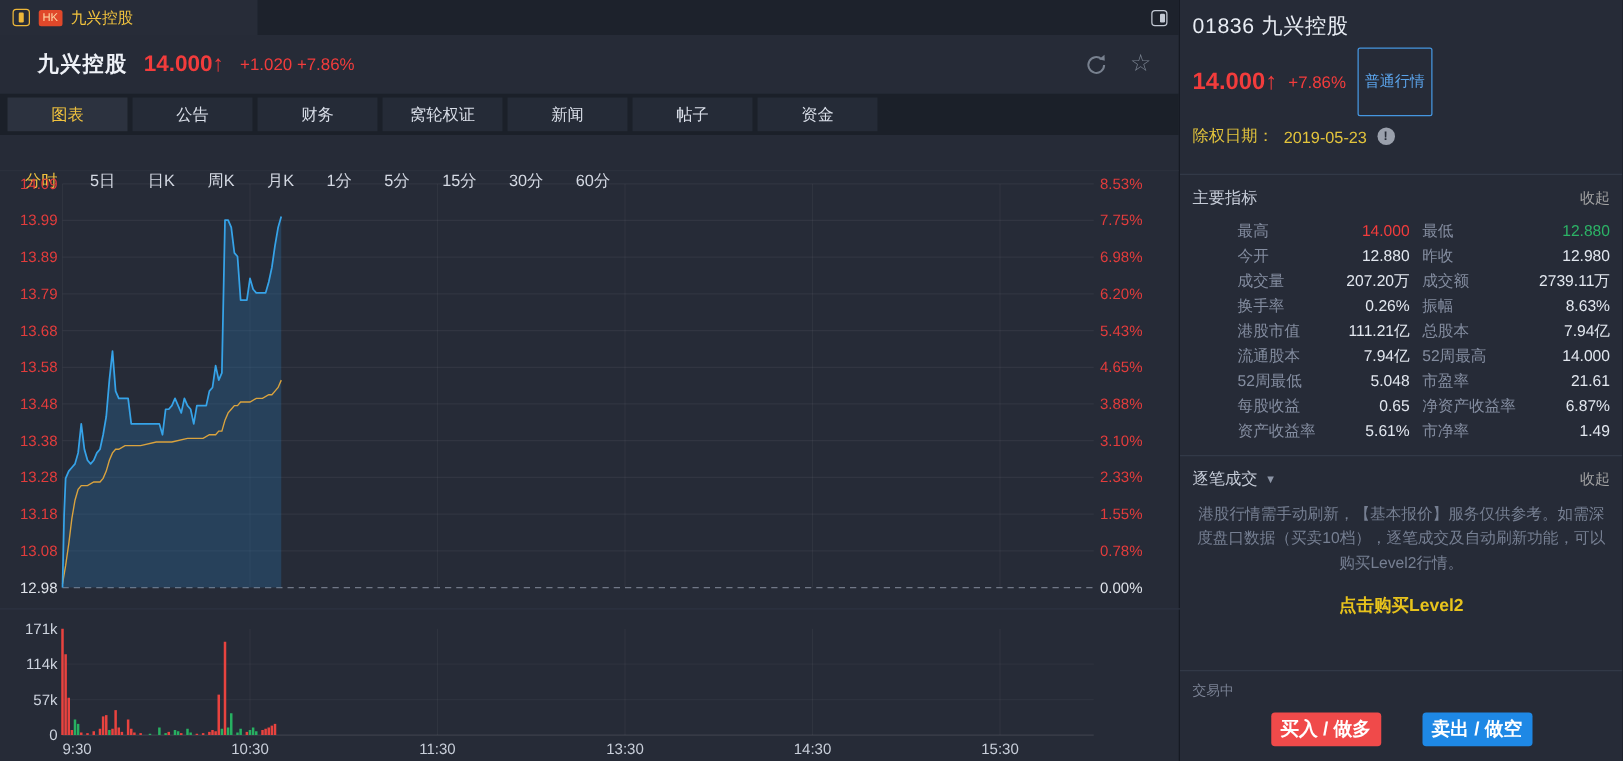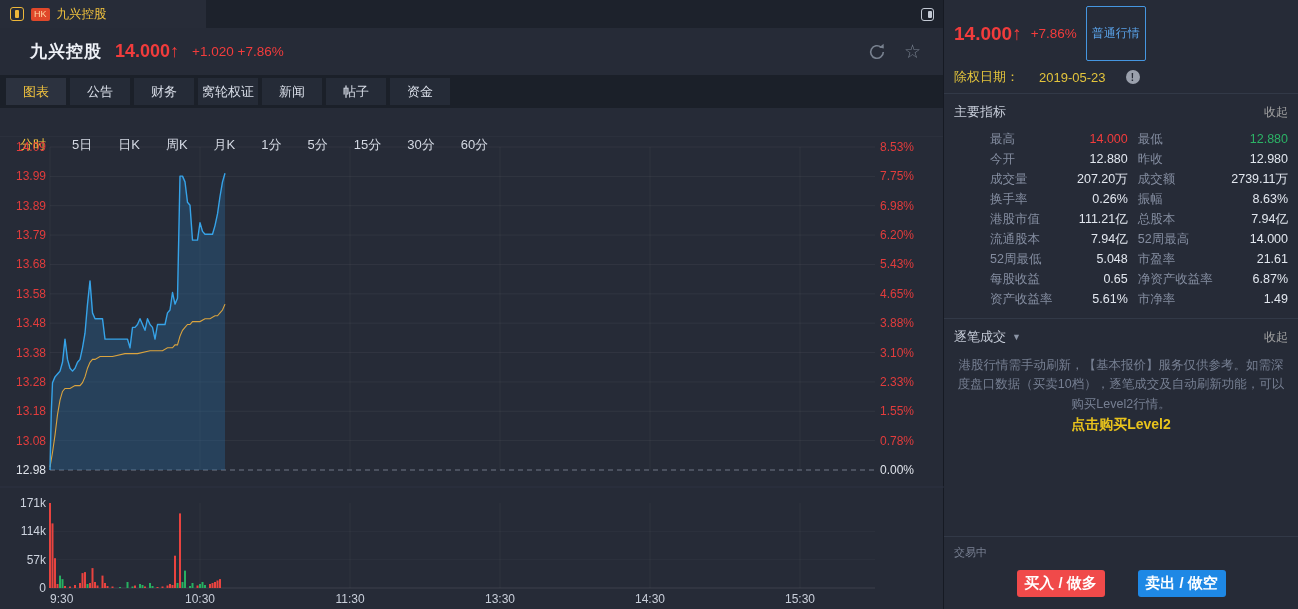--- a/index.html
+++ b/index.html
@@ -17,51 +17,51 @@
   .win-toggle { margin-left:auto; margin-right:9px; width:13px; height:13px; border:1.5px solid #c3c9d4; border-radius:3px; display:flex; align-items:center; }
   .win-toggle i { display:block; width:4px; height:7px; background:#c3c9d4; margin-left:auto; margin-right:1px; border-radius:1px; }
   #stock-header { height:47px; display:flex; align-items:center; padding:0 22px 0 30px; gap:13px; flex-shrink:0; }
   .sh-title { font-size:17px; color:#eef1f7; font-weight:bold; letter-spacing:1px; }
   .sh-price { font-size:18px; color:#f23c3c; font-weight:bold; }
   .sh-change { font-size:13.5px; color:#f23c3c; }
   .sh-icons { margin-left:auto; display:flex; align-items:center; gap:17px; }
   .star-icon { color:#78818f; font-size:19px; line-height:19px; cursor:pointer; }
   
   #navtabs { height:33px; background:#1b2029; display:flex; gap:4px; padding:3px 0 3px 6px; flex-shrink:0; }
-  .nav-tab { width:60px; background:#252b37; display:flex; align-items:center; justify-content:center; font-size:13px; color:#d9dee8; cursor:pointer; }
+  .nav-tab { width:96px; background:#252b37; display:flex; align-items:center; justify-content:center; font-size:13px; color:#d9dee8; cursor:pointer; }
   .nav-tab.active { background:#2c323f; color:#f0c23e; }
   
   #periods { height:29px; display:flex; align-items:center; padding-left:20px; gap:26px; border-bottom:1px solid #2b303c; flex-shrink:0; }
   .period { font-size:13px; color:#d4d9e3; cursor:pointer;margin-top:46px; }
   .period.active { color:#f0c23e; }
   
   #chart-wrap { flex:1; position:relative; }
   svg text { font-family:"Liberation Sans","DejaVu Sans",sans-serif; }
   
   #panel { width:354px; height:609px; display:flex; flex-direction:column; padding:6px 10px 12px 10px; }
   .p-name { font-size:17px; color:#e9edf4; margin:3px 0 6px 0; letter-spacing:0.5px; }
   .p-price-row { display:flex; align-items:center; gap:9px; margin-bottom:7px; }
   .p-price { font-size:19px; font-weight:bold; color:#f23c3c; }
   .p-pct { font-size:13.5px; color:#f23c3c; }
   .quote-badge { border:1px solid #4596e0; color:#5aa2e8; font-size:12px; padding:18px 5px; border-radius:2px; line-height:17px; }
-  .p-exdate-row { display:flex; align-items:center; gap:20px; margin-bottom:7px; }
+  .p-exdate-row { display:flex; align-items:center; gap:8px; margin-bottom:21px; }
   .p-exdate-label, .p-exdate-value { color:#e3c43c; font-size:13px; }
   .info-icon { width:14px; height:14px; border-radius:50%; background:#9aa0ac; color:#262b36; font-size:10px; font-weight:bold; display:flex; align-items:center; justify-content:center; }
   .divider { border-top:1px solid #323947; margin:0 -10px; }
   .sec-head { display:flex; align-items:center; margin:9px 0 8px 0; }
   .sec-title { font-size:13px; color:#c6ccd8; }
   .caret { font-size:9px; color:#8c95a6; margin-left:6px; }
   .collapse-link { margin-left:auto; font-size:12px; color:#a3a3a3; cursor:pointer; }
   #ind-grid { display:grid; grid-template-columns:auto 1fr auto 1fr; column-gap:10px; row-gap:0; margin-bottom:9px;margin-left:36px; }
   .ind-label { font-size:12.5px; color:#848da0; line-height:20px; white-space:nowrap; }
   .ind-value { font-size:12.5px; color:#e2e7ef; line-height:20px; text-align:right; white-space:nowrap; }
   .ind-value.red { color:#f23c3c; }
   .ind-value.green { color:#2cb366; }
   .ticks-note { font-size:12.5px; color:#767f92; line-height:1.55; text-align:center; padding:2px 2px; }
-  .level2-link { display:block; text-align:center; color:#e8c31c; font-size:14px; font-weight:bold; cursor:pointer; }
+  .level2-link { display:block; text-align:center; color:#e8c31c; font-size:14px; font-weight:bold; margin-top:14px; cursor:pointer; }
   .flex-spacer { flex:1; }
   #trade-sec { border-top:1px solid #323947; margin:0 -10px; padding:8px 10px 0 10px; }
   .trade-status { font-size:11px; color:#7a8294; margin-bottom:10px;font-family:Liberation Mono, monospace; }
   .trade-btns { display:flex; justify-content:center; gap:33px; }
   .tbtn { width:88px; height:27px; border:none; border-radius:3px; color:#fff; font-size:15px; font-weight:bold; cursor:pointer; font-family:inherit; }
   .tbtn.buy { background:#f04a4a; }
   .tbtn.sell { background:#1e88e5; }
 </style>
 </head>
 <body>
@@ -231,20 +231,21 @@
             <rect x="209.0" y="447.0" width="2" height="4.0" fill="#e8433f"></rect>
             <rect x="211.5" y="446.0" width="2" height="5.0" fill="#e8433f"></rect>
             <rect x="214.0" y="445.0" width="2" height="6.0" fill="#e8433f"></rect>
             <rect x="216.5" y="443.5" width="2" height="7.5" fill="#e8433f"></rect>
             <rect x="219.0" y="442.1" width="2" height="8.9" fill="#e8433f"></rect>
           </g>
         </svg></div>
   </div>
 
   <div id="panel">
+    <div class="p-name">01836 九兴控股</div>
     <div class="p-price-row">
       <span class="p-price"><span>14.000</span><span>↑</span></span>
       <span class="p-pct">+7.86%</span>
       <span class="quote-badge">普通行情</span>
     </div>
     <div class="p-exdate-row">
       <span class="p-exdate-label">除权日期：</span>
       <span class="p-exdate-value">2019-05-23</span>
       <span class="info-icon">!</span>
     </div>

